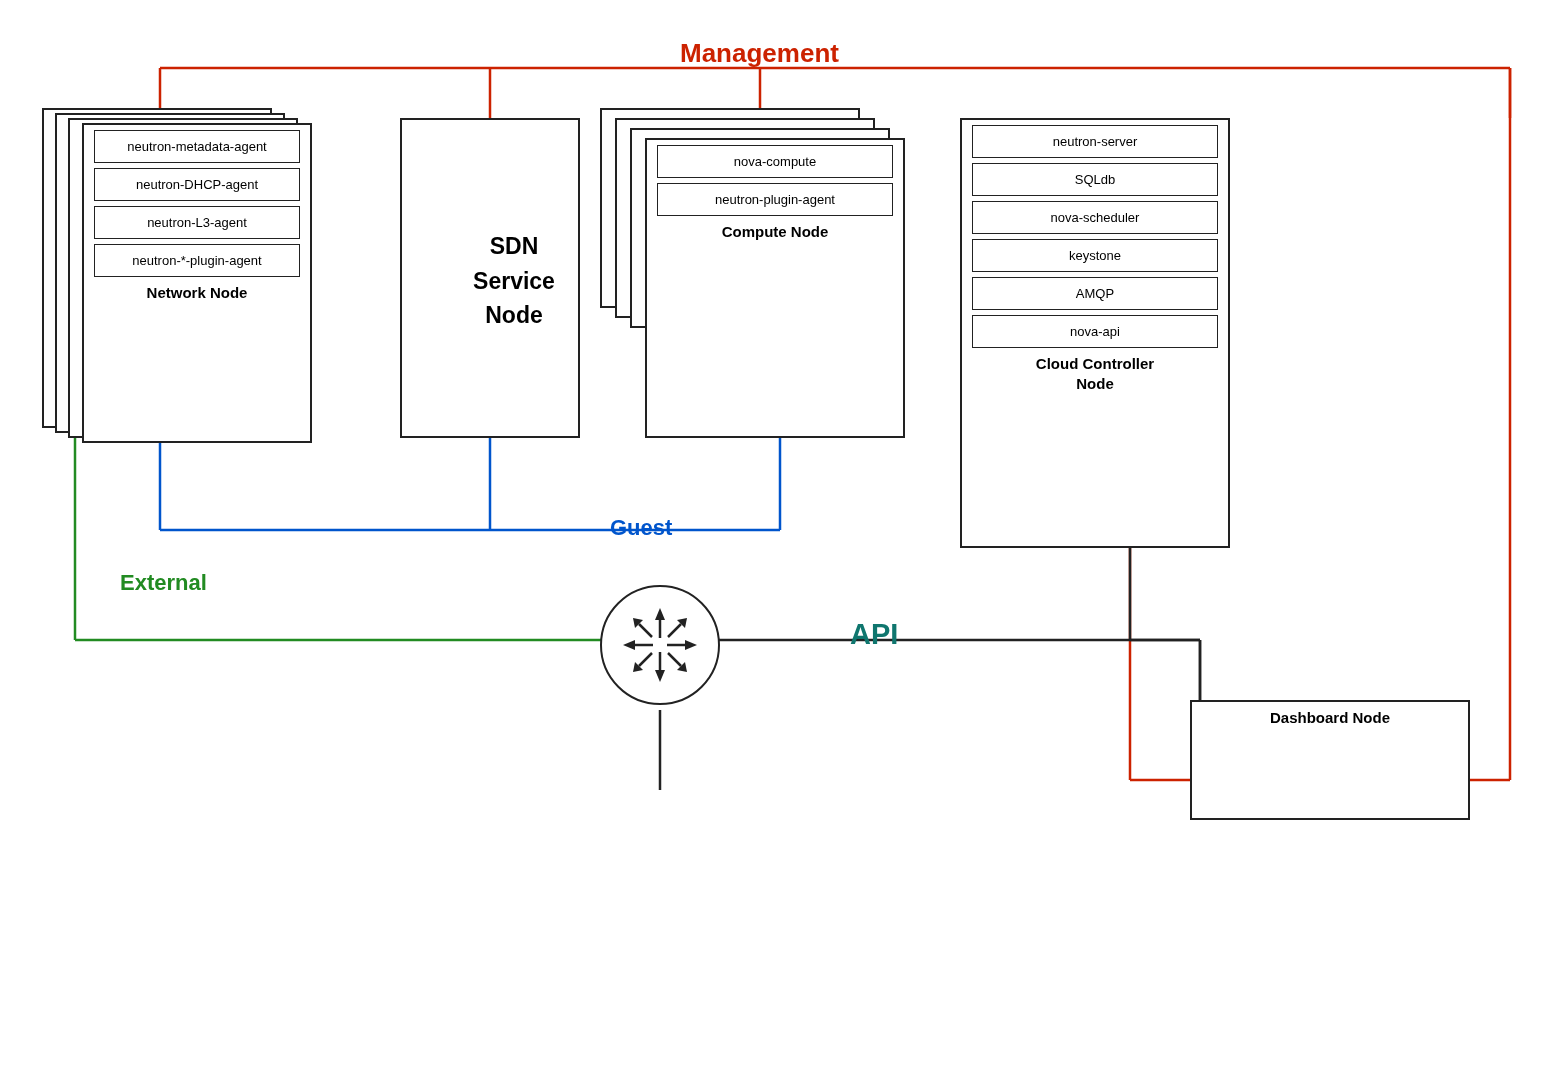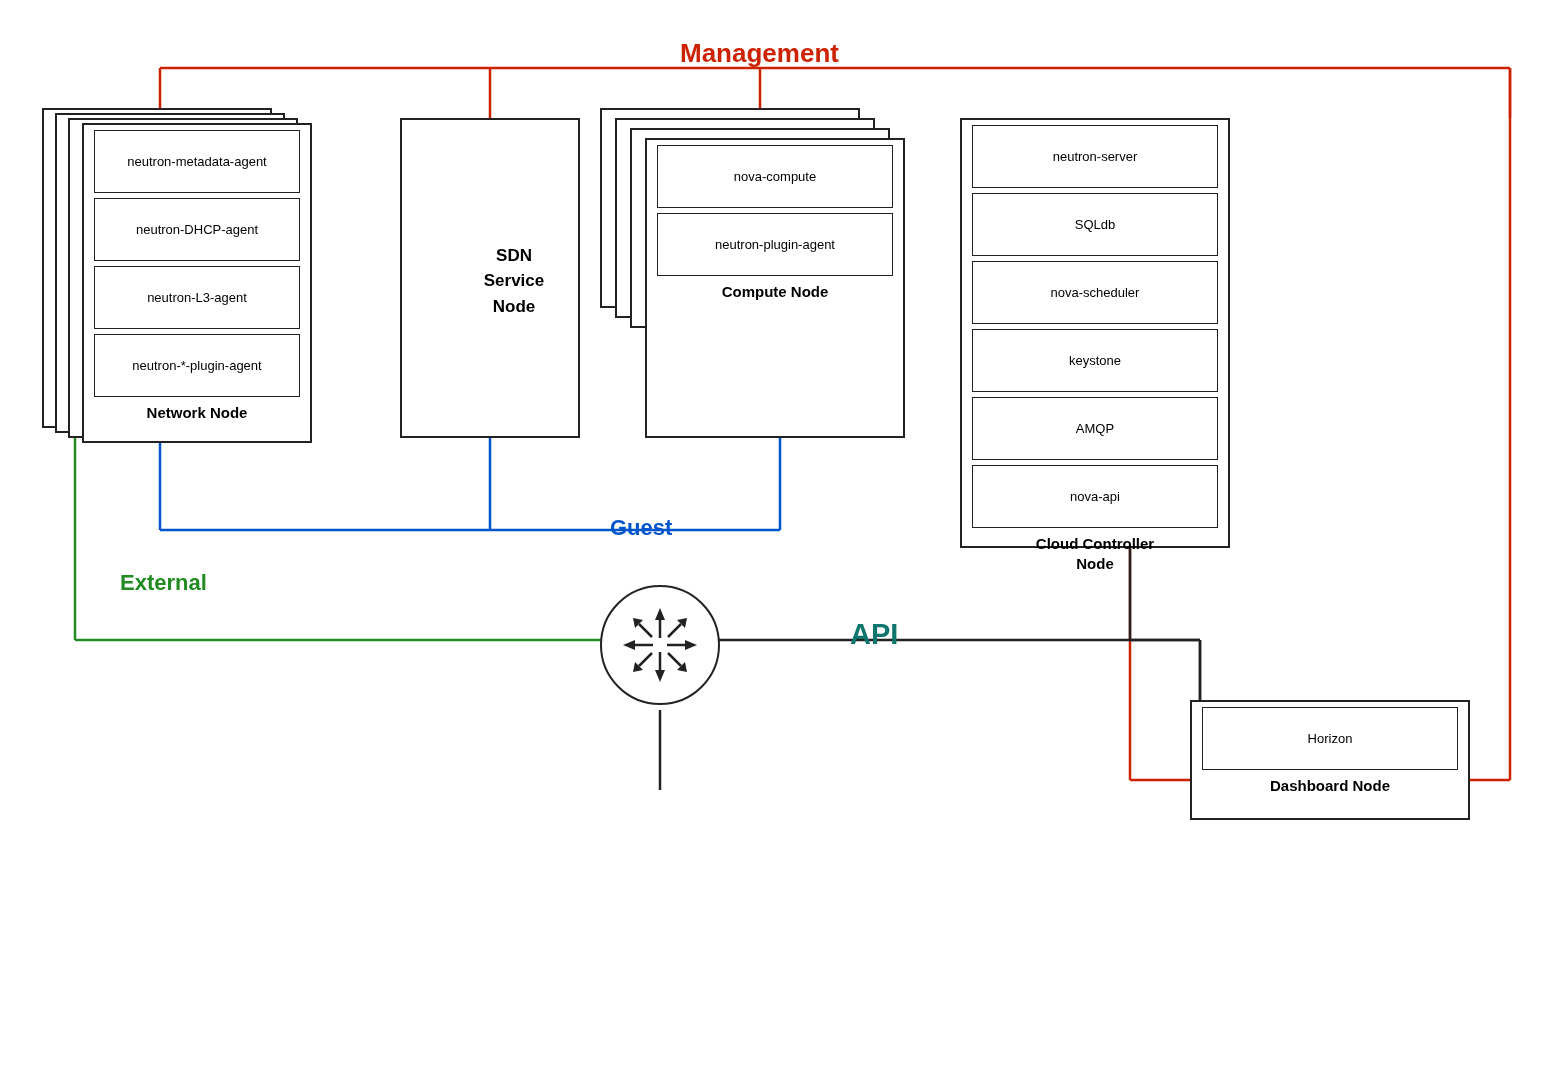--- a/index.html
+++ b/index.html
@@ -33,21 +33,21 @@
     }
     .node-label {
       text-align: center;
       font-weight: bold;
       font-size: 15px;
       margin-top: 6px;
       line-height: 1.3;
     }
     .service-item {
       border: 1.5px solid #222;
-      padding: 23px 10px;
+      padding: 8px 10px;
       margin: 5px 10px;
       text-align: center;
       font-size: 13px;
       background: #fff;
     }
     .network-card {
       position: absolute;
       background: #ffffff;
       border: 2px solid #222;
     }
@@ -151,21 +151,21 @@
     <div class="service-item">neutron-metadata-agent</div>
     <div class="service-item">neutron-DHCP-agent</div>
     <div class="service-item">neutron-L3-agent</div>
     <div class="service-item">neutron-*-plugin-agent</div>
     <div class="node-label">Network Node</div>
   </div>
 
   <div class="net-label" style="left:120px; top:570px;">External</div>
 
   <div class="node-box" style="left:400px; top:118px; width:180px; height:320px; display:flex; align-items:center; justify-content:center;">
-    <div class="node-label" style="font-size:17px; line-height:1.5;margin-left:48px;">SDN<br>Service<br>Node</div>
+    <div class="node-label" style="font-size:23px; line-height:1.5;margin-left:48px;">SDN<br>Service<br>Node</div>
   </div>
 
   <div class="compute-card" style="left:600px; top:108px; width:260px; height:200px;">
     <div style="padding:6px 10px; font-size:12px; color:#555; text-align:center; padding-top:8px;">nova-compute</div>
   </div>
   <div class="compute-card" style="left:615px; top:118px; width:260px; height:200px;">
     <div style="padding:6px 10px; font-size:12px; color:#555; text-align:center; padding-top:8px;">nova-compute</div>
   </div>
   <div class="compute-card" style="left:630px; top:128px; width:260px; height:200px;">
     <div style="padding:6px 10px; font-size:12px; color:#555; text-align:center; padding-top:8px;">nova-compute</div>
@@ -183,21 +183,20 @@
     <div class="service-item">neutron-server</div>
     <div class="service-item">SQLdb</div>
     <div class="service-item">nova-scheduler</div>
     <div class="service-item">keystone</div>
     <div class="service-item">AMQP</div>
     <div class="service-item">nova-api</div>
     <div class="node-label">Cloud Controller<br>Node</div>
   </div>
 
   <div class="node-box" style="left:1190px; top:700px; width:280px; height:120px;">
-    <div class="service-item">Horizon</div>
     <div class="node-label">Dashboard Node</div>
   </div>
 
   <div class="api-label" style="left:850px; top:618px;">API</div>
 
   <div class="router-circle" style="left:600px; top:585px; width:120px; height:120px;">
     <svg width="90" height="90" viewBox="0 0 90 90">
 
       <polygon points="45,8 40,20 50,20" fill="#222"></polygon>
       <line x1="45" y1="20" x2="45" y2="38" stroke="#222" stroke-width="2.5"></line>

